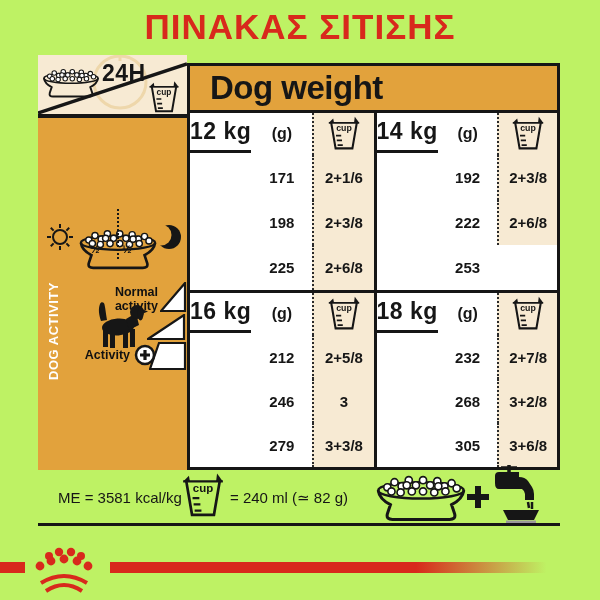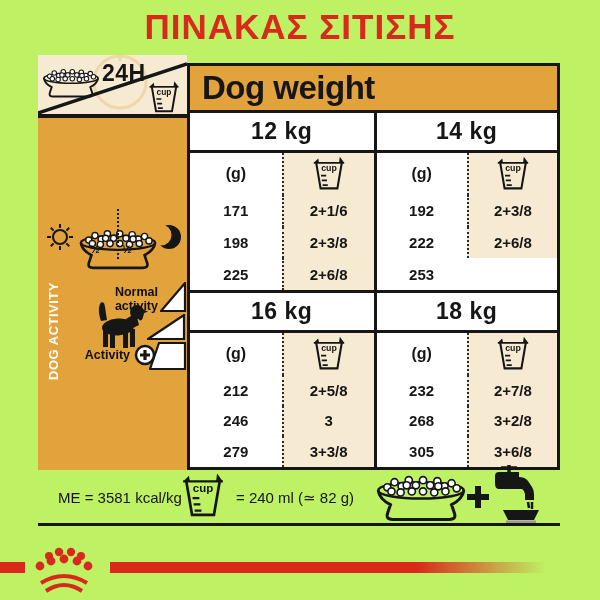--- a/index.html
+++ b/index.html
@@ -19,23 +19,23 @@
          transform:rotate(180deg);font-size:13px;font-weight:bold;color:#fff;
          letter-spacing:0.5px;white-space:nowrap;}
   .side-label{font-size:12.5px;font-weight:bold;color:#111;text-align:right;}
   .half{font-size:11.5px;font-weight:bold;color:#111;}
   .dotline{border-left:2px dotted #161616;width:0;height:50px;}
   
   .table{left:187px;top:63px;width:373px;height:407px;border:3px solid #161616;
          background:#fff;display:flex;flex-direction:column;box-sizing:border-box;}
   .dw-header{height:47px;background:#e2a23c;border-bottom:3px solid #161616;
              font-size:33px;font-weight:bold;letter-spacing:-0.5px;
-             display:flex;align-items:center;padding-left:12px;box-sizing:border-box;}
+             display:flex;align-items:center;padding-left:20px;box-sizing:border-box;}
   .grid{flex:1;display:grid;grid-template-columns:1fr 1fr;grid-template-rows:1fr 1fr;}
-  .sec{display:flex;flex-direction:column;min-height:0;}
+  .sec{display:flex;flex-direction:row;min-height:0;}
   .sec.r{border-left:3px solid #161616;}
   .sec.b{border-top:3px solid #161616;justify-content:center;}
   .kg{height:37px;border-bottom:3px solid #161616;display:flex;align-items:center;
       justify-content:center;font-size:23px;font-weight:bold;letter-spacing:0.5px;
       flex:none;}
   .sbody{flex:1;display:grid;grid-template-columns:1fr 1fr;
          grid-template-rows:42px 1fr 1fr 1fr;min-height:0;}
   .cell{display:flex;align-items:center;justify-content:center;
         font-size:15px;font-weight:bold;}
   .cupcol{background:#f7ead3;border-left:2px dotted #2a2a2a;}
@@ -243,21 +243,21 @@
         </div>
       </div>
 
     </div>
   </div>
 
   <span class="abs ftext" style="left:58px;top:489px">ME = 3581 kcal/kg</span>
   <svg class="abs" style="left:182px;top:472px" width="42" height="48" viewBox="0 0 40 46">
       <use href="#sym-cup"></use>
     </svg>
-  <span class="abs ftext" style="left:236px;top:489px">= 240 ml (≃ 82 g)</span>
+  <span class="abs ftext" style="left:230px;top:489px">= 240 ml (≃ 82 g)</span>
 
   <svg class="abs" style="left:375px;top:470px" width="92" height="53" viewBox="0 0 90 52">
       <use href="#sym-bowl"></use>
     </svg>
   <svg class="abs" style="left:467px;top:486px" width="22" height="22" viewBox="0 0 22 22">
     <rect x="8" y="0" width="6" height="22" fill="#161616"></rect>
     <rect x="0" y="8" width="22" height="6" fill="#161616"></rect>
   </svg>
   <svg class="abs" style="left:489px;top:464px" width="52" height="59" viewBox="0 0 52 59">
     <line x1="12" y1="4" x2="28" y2="4" stroke="#161616" stroke-width="3.5"></line>

